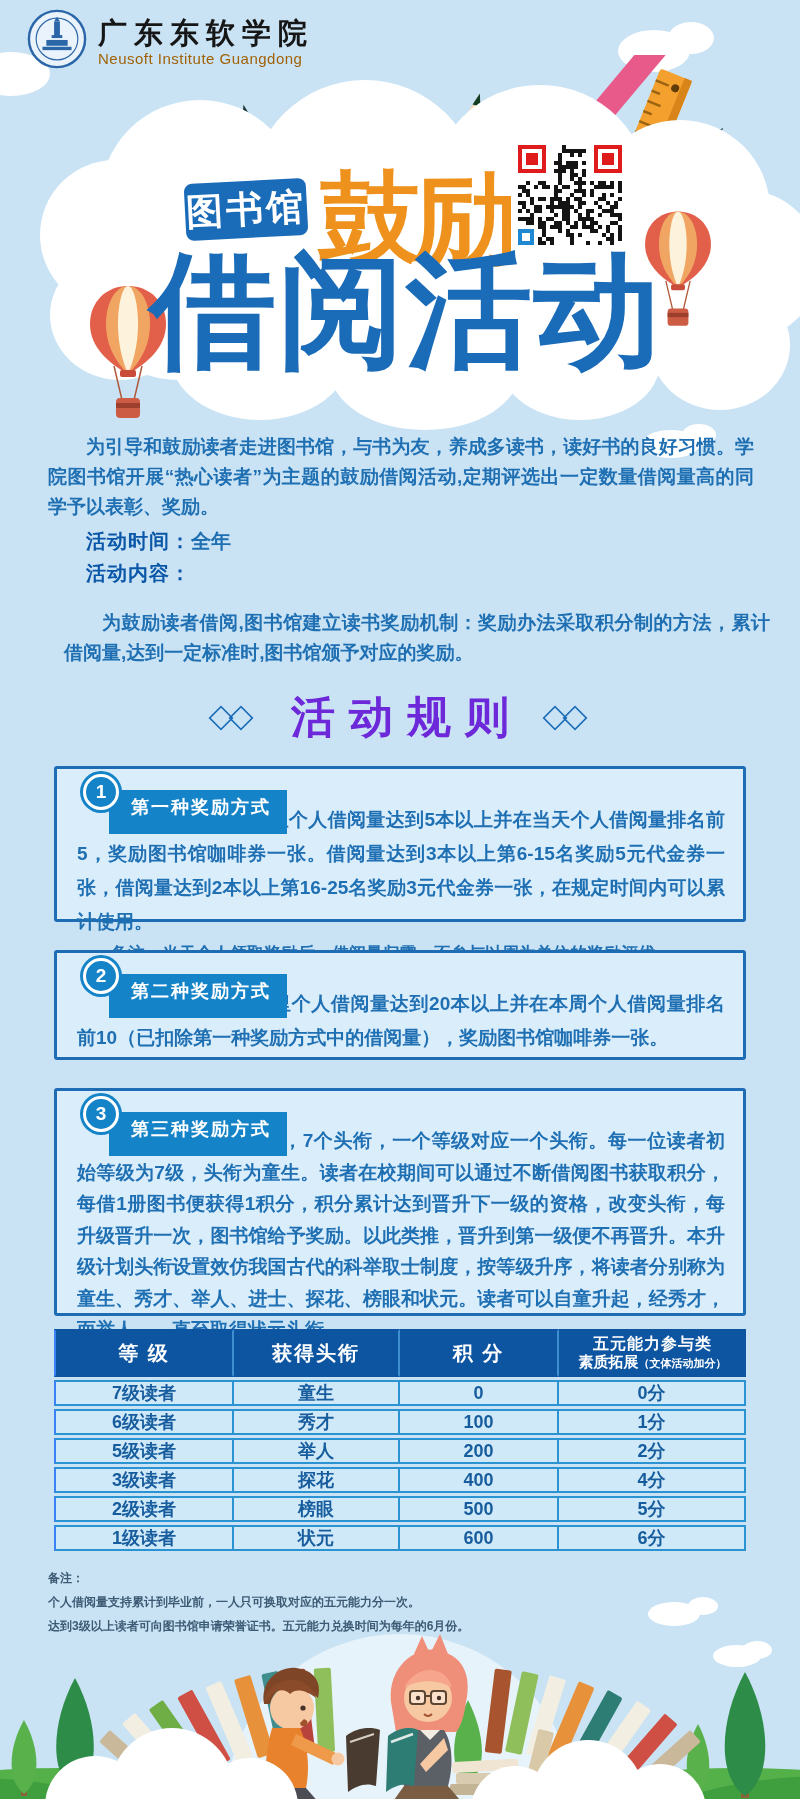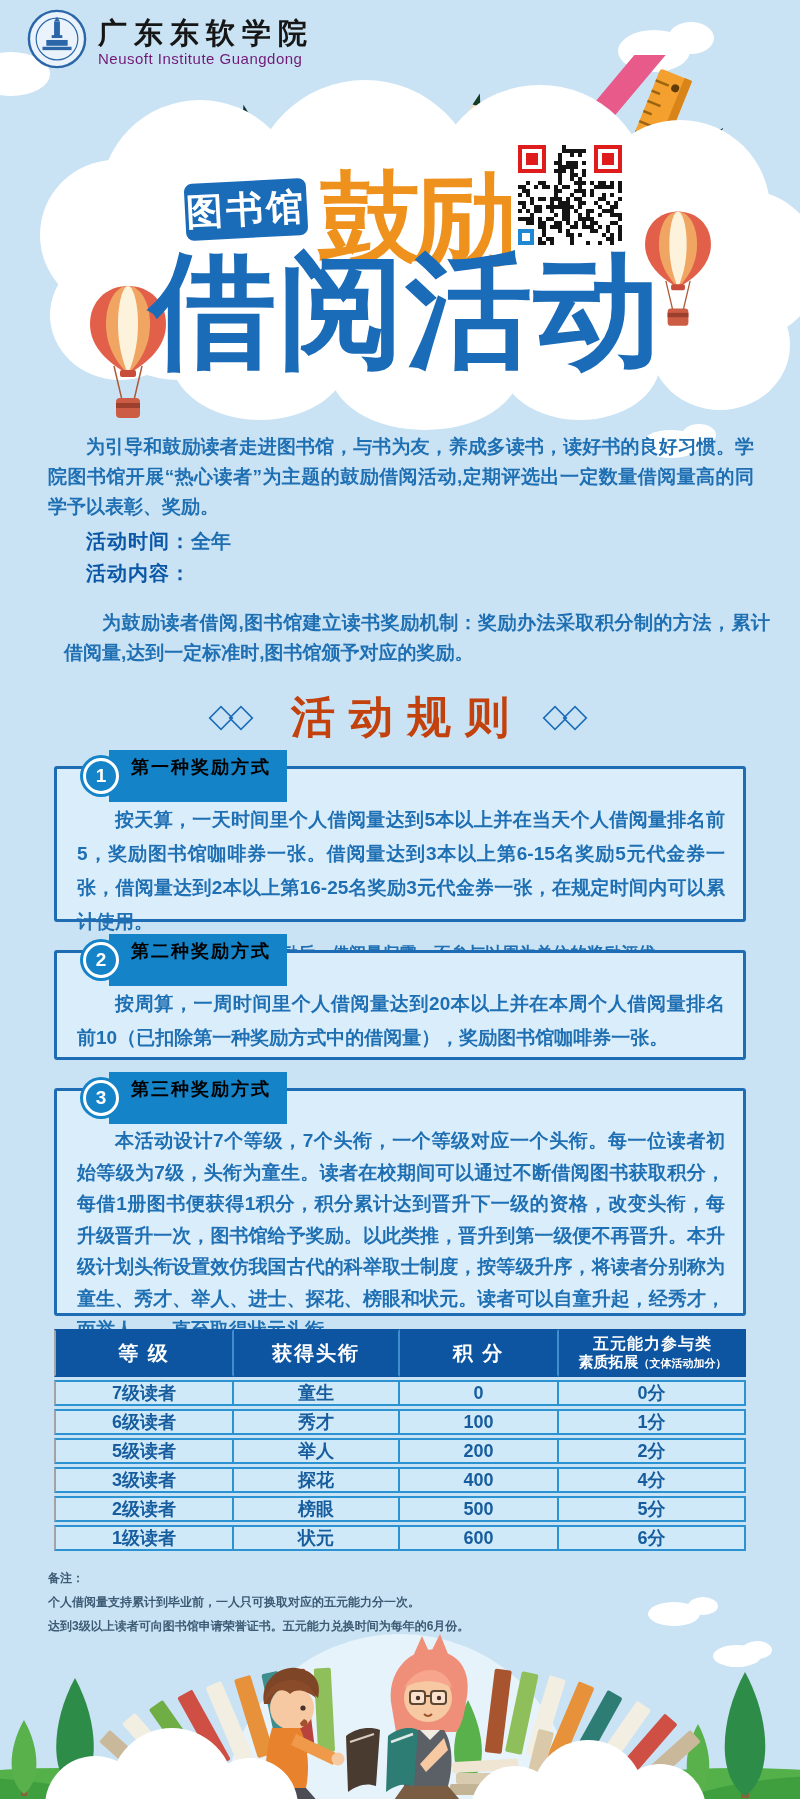--- a/index.html
+++ b/index.html
@@ -7,21 +7,21 @@
        background:#c9e3f4;font-family:"Liberation Sans","DejaVu Sans",sans-serif;}
   #poster{position:absolute;inset:0;}
 
   
   .scloud{position:absolute;background:#fff;border-radius:50%;}
 
   
   .logo-svg{position:absolute;left:26px;top:8px;width:62px;height:62px;}
   .logo-cn{position:absolute;left:98px;top:14px;font-family:"Liberation Serif","DejaVu Serif",serif;
            font-size:29px;font-weight:700;color:#161616;letter-spacing:7px;}
-  .logo-en{position:absolute;left:98px;top:50px;font-size:15px;color:#701a75;letter-spacing:0.5px;}
+  .logo-en{position:absolute;left:98px;top:50px;font-size:15px;color:#a16207;letter-spacing:0.5px;}
 
   
   .deco-svg{position:absolute;left:40px;top:55px;width:720px;height:240px;z-index:1;}
   .main-cloud{position:absolute;left:30px;top:80px;width:740px;height:360px;z-index:2;}
   .main-cloud div{position:absolute;background:#fff;border-radius:50%;}
   .mc9{border-radius:110px !important;}
   .balloon{position:absolute;z-index:3;}
   .qr-box{position:absolute;left:518px;top:145px;width:104px;height:100px;z-index:3;background:#fff;}
   .title-tag{position:absolute;left:185px;top:181px;width:122px;height:57px;z-index:4;
              background:#1b6cb8;border-radius:8px;transform:rotate(-3deg);
@@ -35,55 +35,55 @@
   
   .para{position:absolute;left:48px;width:706px;color:#1f6fb3;font-size:19px;
         line-height:30px;font-weight:600;text-align:justify;}
   .indent{text-indent:2em;}
   .info-line{position:absolute;left:86px;font-size:20px;color:#1f6fb3;font-weight:600;}
   .info-line b{color:#0a57a8;font-weight:800;letter-spacing:1px;}
 
   
   .rules-head{position:absolute;left:0;top:688px;width:800px;display:flex;
               align-items:center;justify-content:center;gap:16px;}
-  .rules-head h1{margin:0;font-size:44px;font-weight:900;color:#c2410c;letter-spacing:14px;text-indent:14px;}
+  .rules-head h1{margin:0;font-size:44px;font-weight:900;color:#6d28d9;letter-spacing:14px;text-indent:14px;}
 
   
   .rule-box{position:absolute;left:54px;width:686px;border:3px solid #1e6db4;
             background:#d9edfb;border-radius:3px;}
   .rb1{top:766px;height:150px;}
   .rb2{top:950px;height:104px;}
   .rb3{top:1088px;height:222px;}
   .badge{position:absolute;top:-19px;left:26px;display:flex;align-items:center;}
   .badge-num{width:30px;height:30px;border-radius:50%;background:#1583c8;color:#fff;
              border:3px solid #fff;box-shadow:0 0 0 3px #1583c8;z-index:1;
              display:flex;align-items:center;justify-content:center;
              font-size:19px;font-weight:800;}
-  .badge-label{margin-left:-10px;height:30px;line-height:30px;background:#1583c8;color:#000000;
-               font-size:18px;font-weight:800;letter-spacing:2px;padding:2px 16px 20px 22px;}
+  .badge-label{margin-left:-10px;height:30px;line-height:30px;background:#1583c8;color:#ffffff;
+               font-size:18px;font-weight:800;letter-spacing:2px;padding:2px 16px 12px 22px;margin-top:40px;}
   .rb-body{padding:34px 18px 0 20px;color:#1f6fb3;font-size:19px;font-weight:600;
            text-align:justify;text-indent:2em;}
   .rb1 .rb-body,.rb2 .rb-body{line-height:34px;}
   .rb3 .rb-body{line-height:31.5px;}
   .rb-note{padding:3px 18px 0 20px;color:#1f6fb3;font-size:17px;font-weight:700;text-indent:2em;}
 
   
   .level-table{position:absolute;left:54px;top:1326px;width:692px;
                border-collapse:separate;border-spacing:0 3px;}
   .level-table th{background:#0d55a1;color:#fff;font-weight:800;font-size:20px;
                   height:42px;border-right:2px solid #3f8fd0;letter-spacing:2px;}
   .level-table th:last-child{border-right:none;}
   .th-sub-top{font-size:16px;line-height:19px;letter-spacing:1px;}
   .th-sub-bot{font-size:15px;line-height:18px;letter-spacing:0;}
   .th-paren{font-size:11px;font-weight:700;}
   .level-table td{background:#cfe9f9;color:#175d9e;font-weight:700;font-size:18px;
                   text-align:center;line-height:20px;padding:1px 12px;
                   border-top:2px solid #2b93d1;border-bottom:2px solid #2b93d1;
                   border-right:2px solid #2b93d1;}
-  .level-table td:first-child,.level-table th:first-child{border-left:2px solid #a3a3a3;}
+  .level-table td:first-child,.level-table th:first-child{border-left:2px solid #3b82f6;}
   .level-table th{border-top:2px solid #0d55a1;border-bottom:2px solid #0d55a1;}
   .col1{width:26%;} .col2{width:24%;} .col3{width:23%;} .col4{width:27%;}
 
   
   .bottom-notes{position:absolute;left:48px;top:1566px;width:708px;color:#3c5a74;
                 font-size:12px;line-height:24px;font-weight:700;}
 
   
   .footer-svg{position:absolute;left:0;top:1634px;width:800px;height:165px;}
 </style>

